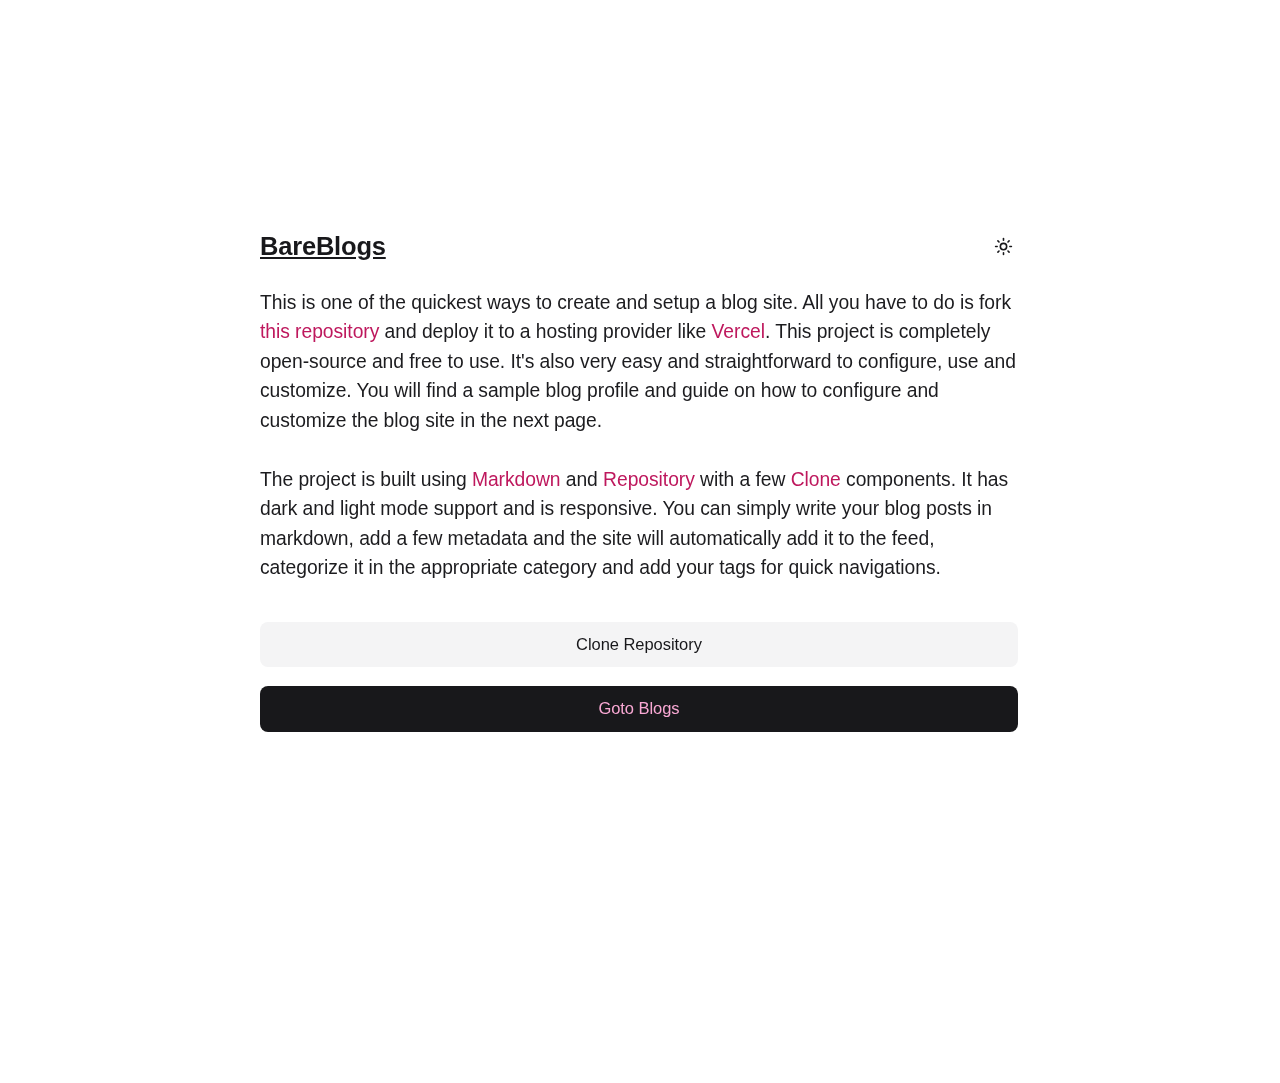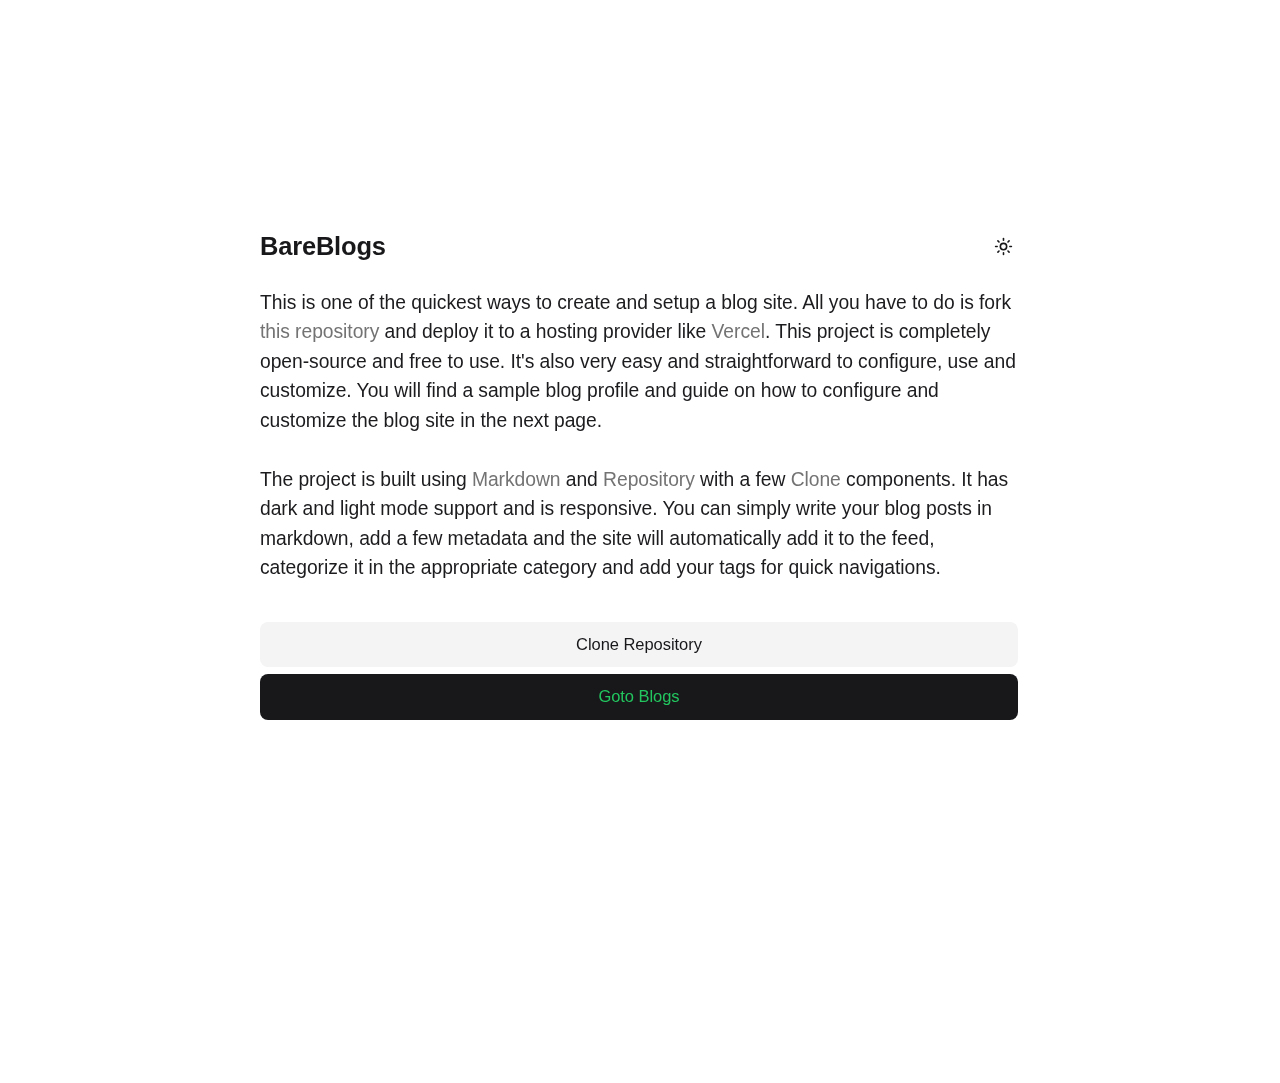--- a/index.html
+++ b/index.html
@@ -29,20 +29,21 @@
     top: 224px;
     width: 758px;
   }
 
   
   .header {
     display: flex;
     align-items: center;
     justify-content: space-between;
     height: 44px;
+    text-decoration: underline;
   }
   .site-title {
     font-size: 25.5px;
     font-weight: 700;
     letter-spacing: -0.2px;
     color: #18181b;
     line-height: 1.2;
     margin: 0;
   }
   .theme-toggle {
@@ -69,31 +70,31 @@
     font-size: 19.3px;
     line-height: 29.4px;
     color: #1c1c1f;
     margin: 0 0 30px 0;
     letter-spacing: -0.05px;
   }
   .prose p:last-child {
     margin-bottom: 0;
   }
   .prose a {
-    color: #737373;
+    color: #be185d;
     text-decoration: none;
     cursor: pointer;
   }
 
   
   .actions {
     margin-top: 39px;
     display: flex;
     flex-direction: column;
-    gap: 7px;
+    gap: 19px;
     align-items: center;
   }
   .btn {
     display: flex;
     align-items: center;
     justify-content: center;
     width: 100%;
     height: 45px;
     border: none;
     border-radius: 8px;
@@ -103,21 +104,21 @@
     cursor: pointer;
     box-sizing: border-box;
     padding: 0;
   }
   .btn-secondary {
     background: #f4f4f5;
     color: #18181b;
   }
   .btn-primary {
     background: #18181b;
-    color: #22c55e;
+    color: #f9a8d4;
     height: 46px;
   }
 </style>
 </head>
 <body>
 
 <div class="page">
   <div class="container">
 
     <div class="header">

